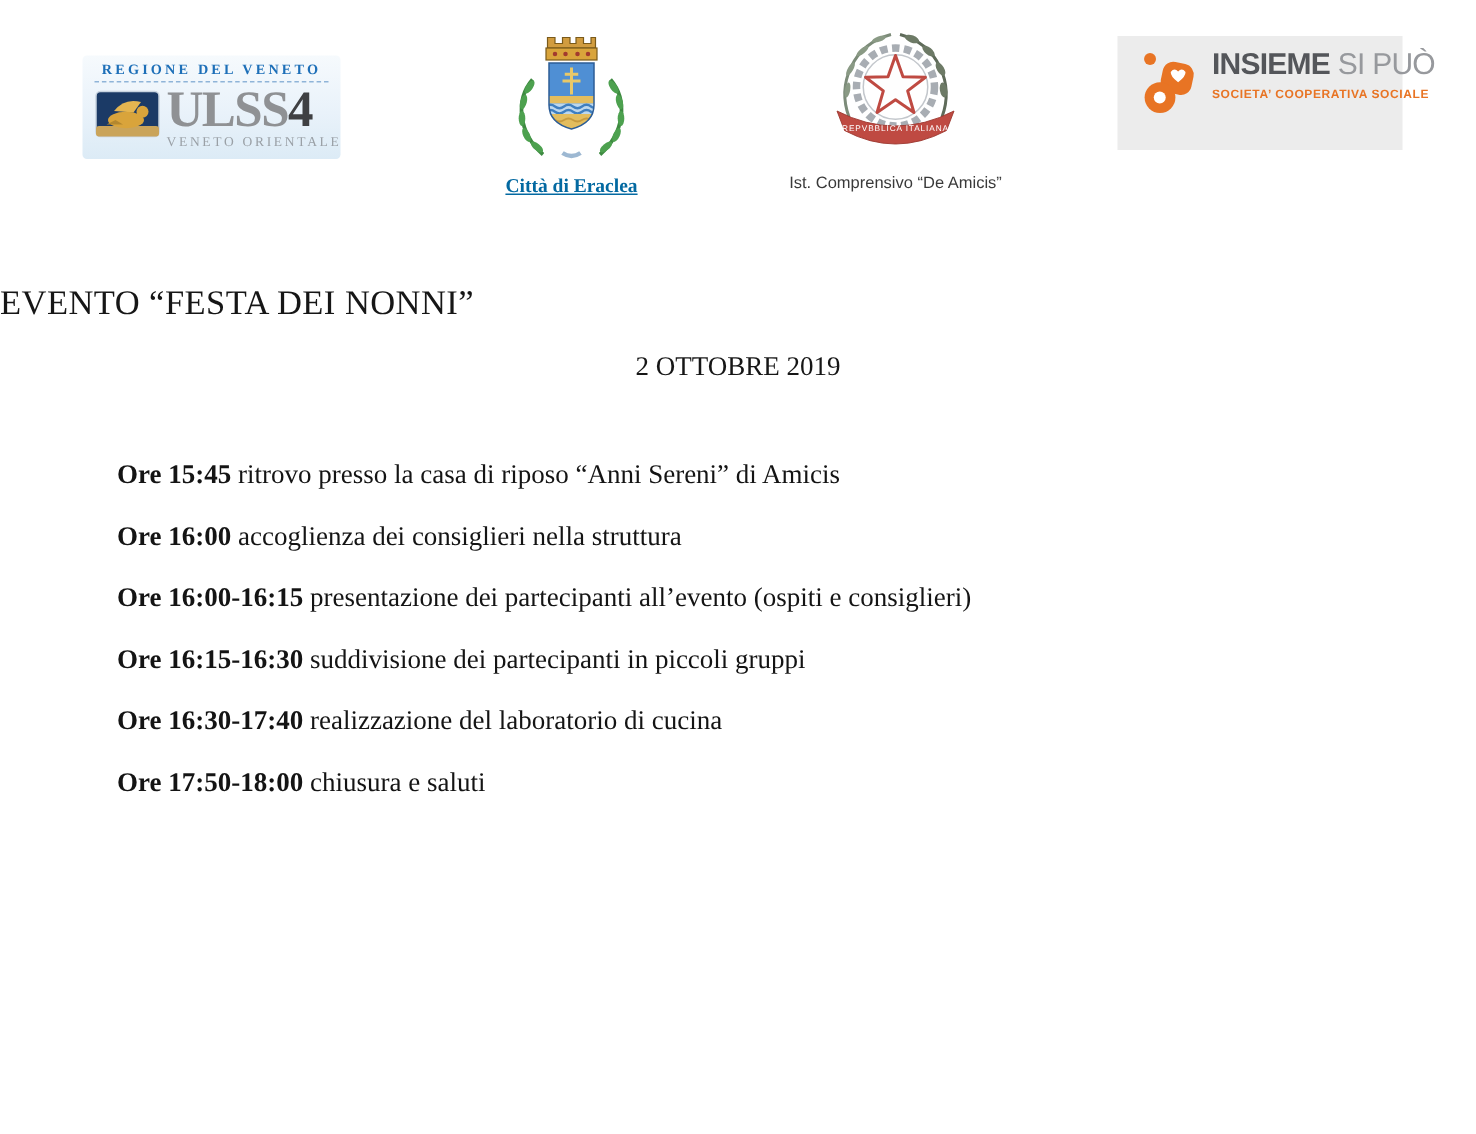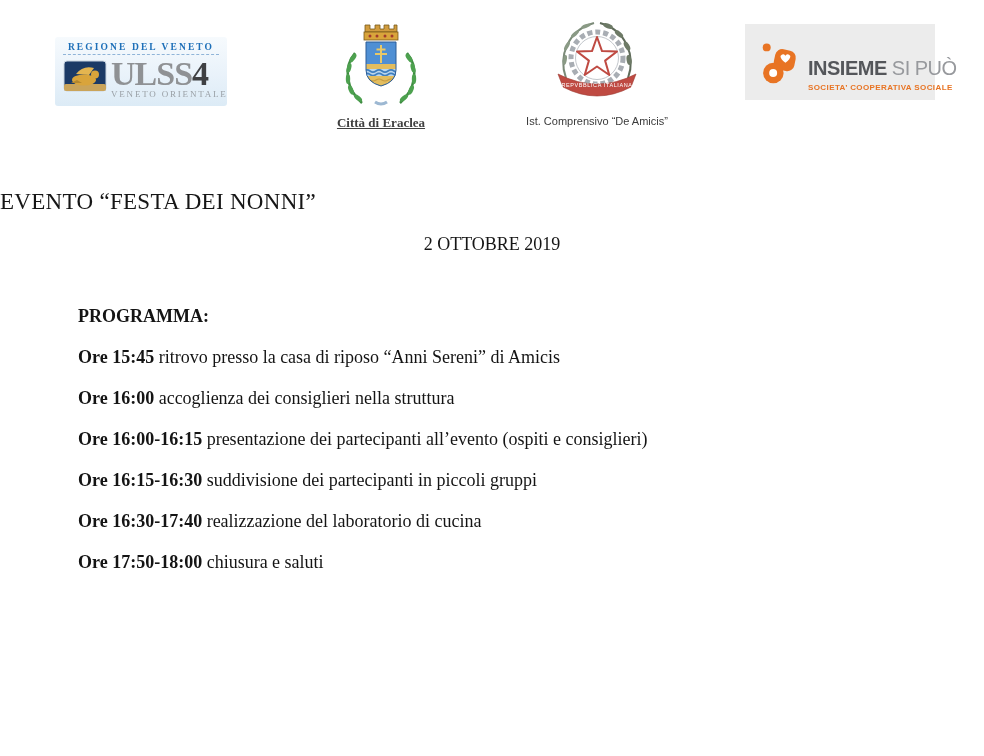--- a/index.html
+++ b/index.html
@@ -65,21 +65,21 @@
     position: absolute;
     left: 328px; top: 16px;
     width: 106px;
     display: flex; flex-direction: column; align-items: center;
   }
   .eraclea-caption {
     margin-top: 3px;
     font-family: "Liberation Serif", serif;
     font-size: 13px;
     font-weight: 600;
-    color: #404040;
+    color: #0369a1;
     text-decoration: underline;
     white-space: nowrap;
   }
 
   
   .logo-istituto {
     position: absolute;
     left: 517px; top: 12px;
     width: 160px;
     display: flex; flex-direction: column; align-items: center;
@@ -91,21 +91,21 @@
     color: #3a3a3a;
     white-space: nowrap;
   }
 
   
   .logo-insieme {
     position: absolute;
     left: 745px; top: 24px;
     width: 190px; height: 76px;
     background: #ececec;
-    display: flex; align-items: flex-end;
+    display: flex; align-items: flex-start;
     box-sizing: border-box;
     padding: 8px 10px 8px 16px;
     font-family: "Liberation Sans", sans-serif;
   }
   .insieme-textcol { margin-left: 9px; display: flex; flex-direction: column; }
   .insieme-name { white-space: nowrap; line-height: 22px; }
   .insieme-name .n-bold { font-size: 20px; font-weight: 800; color: #54565a; letter-spacing: -0.5px; }
   .insieme-name .n-light { font-size: 20px; font-weight: 400; color: #97999d; letter-spacing: -0.5px; }
   .insieme-sub {
     color: #e87424;
@@ -267,21 +267,20 @@
     <span class="insieme-textcol">
       <span class="insieme-name"><span class="n-bold">INSIEME</span><span class="n-light"> SI PUÒ</span></span>
       <span class="insieme-sub">SOCIETA’ COOPERATIVA SOCIALE</span>
     </span>
   </div>
 
   <div class="doc-title">EVENTO “FESTA DEI NONNI”</div>
   <div class="doc-date">2 OTTOBRE 2019</div>
 
   <div class="program">
-    <div class="program-line program-heading">PROGRAMMA:</div>
 
     <div class="program-line"><span class="time">Ore 15:45</span><span> ritrovo presso la casa di riposo “Anni Sereni” di Amicis</span></div>
     <div class="program-line"><span class="time">Ore 16:00</span><span> accoglienza dei consiglieri nella struttura</span></div>
     <div class="program-line"><span class="time">Ore 16:00-16:15</span><span> presentazione dei partecipanti all’evento (ospiti e consiglieri)</span></div>
     <div class="program-line"><span class="time">Ore 16:15-16:30</span><span> suddivisione dei partecipanti in piccoli gruppi</span></div>
     <div class="program-line"><span class="time">Ore 16:30-17:40</span><span> realizzazione del laboratorio di cucina</span></div>
     <div class="program-line"><span class="time">Ore 17:50-18:00</span><span> chiusura e saluti</span></div>
   </div>
 
 </div>

